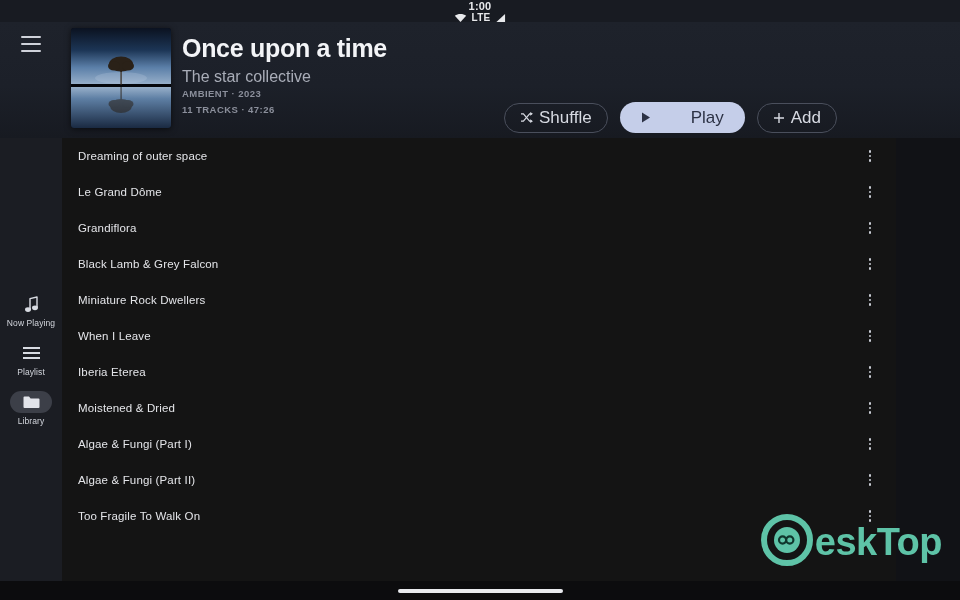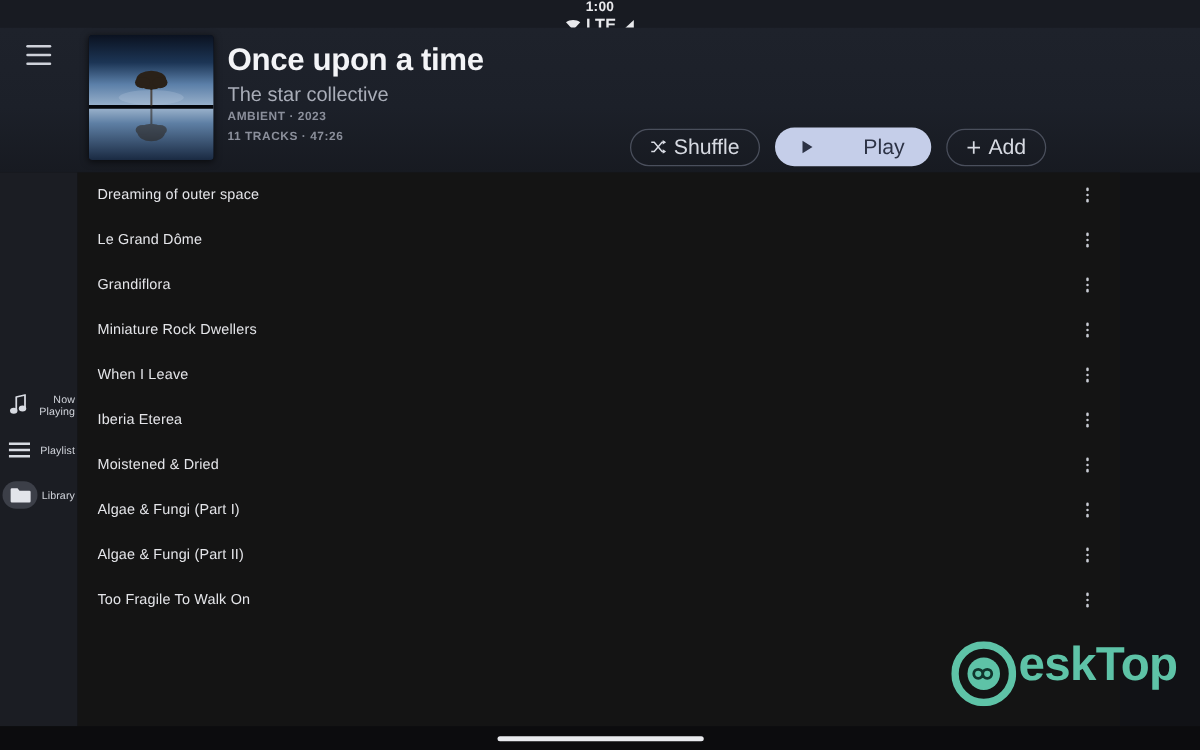--- a/index.html
+++ b/index.html
@@ -14,21 +14,21 @@
   
   .statusbar {
     position:absolute; top:0; left:0; width:960px; height:22px;
     background:#181b22;
     display:flex; align-items:center; justify-content:space-between;
     padding:0 10px;
     flex-direction:column;
   }
   .status-time { font-size:11px; font-weight:bold; color:#e8e9ec; letter-spacing:.2px; }
   .status-right { display:flex; align-items:center; gap:4px; }
-  .status-lte { font-size:13px; font-weight:bold; color:#e8e9ec; letter-spacing:.3px;
+  .status-lte { font-size:10px; font-weight:bold; color:#e8e9ec; letter-spacing:.3px;
                 background:transparent; }
   .ico-wifi { width:13px; height:10px; display:block; }
   .ico-sig  { width:11px; height:10px; display:block; }
 
   
   .header {
     position:absolute; top:22px; left:0; width:960px; height:116px;
     background:linear-gradient(180deg,#1e222b 0%, #1c2029 55%, #171a21 100%);
   }
   .hamburger {
@@ -78,21 +78,21 @@
   .btn svg { display:block; }
 
   
   .rail {
     position:absolute; left:0; top:138px; width:62px; height:443px;
     background:#1b1d23;
     display:flex; flex-direction:column; align-items:center;
     justify-content:center; gap:10px;
   }
   .rail-item {
-    width:58px; display:flex; flex-direction:row; align-items:center;
+    width:58px; display:flex; flex-direction:column; align-items:center;
     gap:3px; cursor:pointer; padding:2px 0;text-align:right;
   }
   .rail-pill {
     width:42px; height:22px; border-radius:11px;
     display:flex; align-items:center; justify-content:center;
   }
   .rail-pill.active { background:#3c3f48; }
   .rail-label { font-size:8.5px; color:#d2d5dc; letter-spacing:.1px; }
   .rail-item svg { display:block; }
 
@@ -114,21 +114,21 @@
   .kebab {
     width:16px; height:16px; display:flex; flex-direction:column;
     align-items:center; justify-content:center; gap:2px;
     flex:0 0 auto; cursor:pointer;
   }
   .kebab i { width:2.5px; height:2.5px; border-radius:50%; background:#c9ccd4; display:block; }
 
   
   .watermark {
     position:absolute; right:18px; bottom:30px;
-    display:flex; gap:2px;
+    display:flex; align-items:center; gap:2px;
     pointer-events:none; user-select:none;
   }
   .wm-text {
     font-size:38px; font-weight:bold; color:#5ec3a7;
     letter-spacing:-.5px; line-height:38px;
   }
 
   
   .navbar {
     position:absolute; left:0; bottom:0; width:960px; height:19px;
@@ -303,20 +303,28 @@
     </div>
     <div class="track">
       <div class="track-title">Grandiflora</div>
       <div class="kebab">
           <i></i>
           <i></i>
           <i></i>
         </div>
     </div>
     <div class="track">
+      <div class="track-title">Black Lamb &amp; Grey Falcon</div>
+      <div class="kebab">
+          <i></i>
+          <i></i>
+          <i></i>
+        </div>
+    </div>
+    <div class="track">
       <div class="track-title">Miniature Rock Dwellers</div>
       <div class="kebab">
           <i></i>
           <i></i>
           <i></i>
         </div>
     </div>
     <div class="track">
       <div class="track-title">When I Leave</div>
       <div class="kebab">

